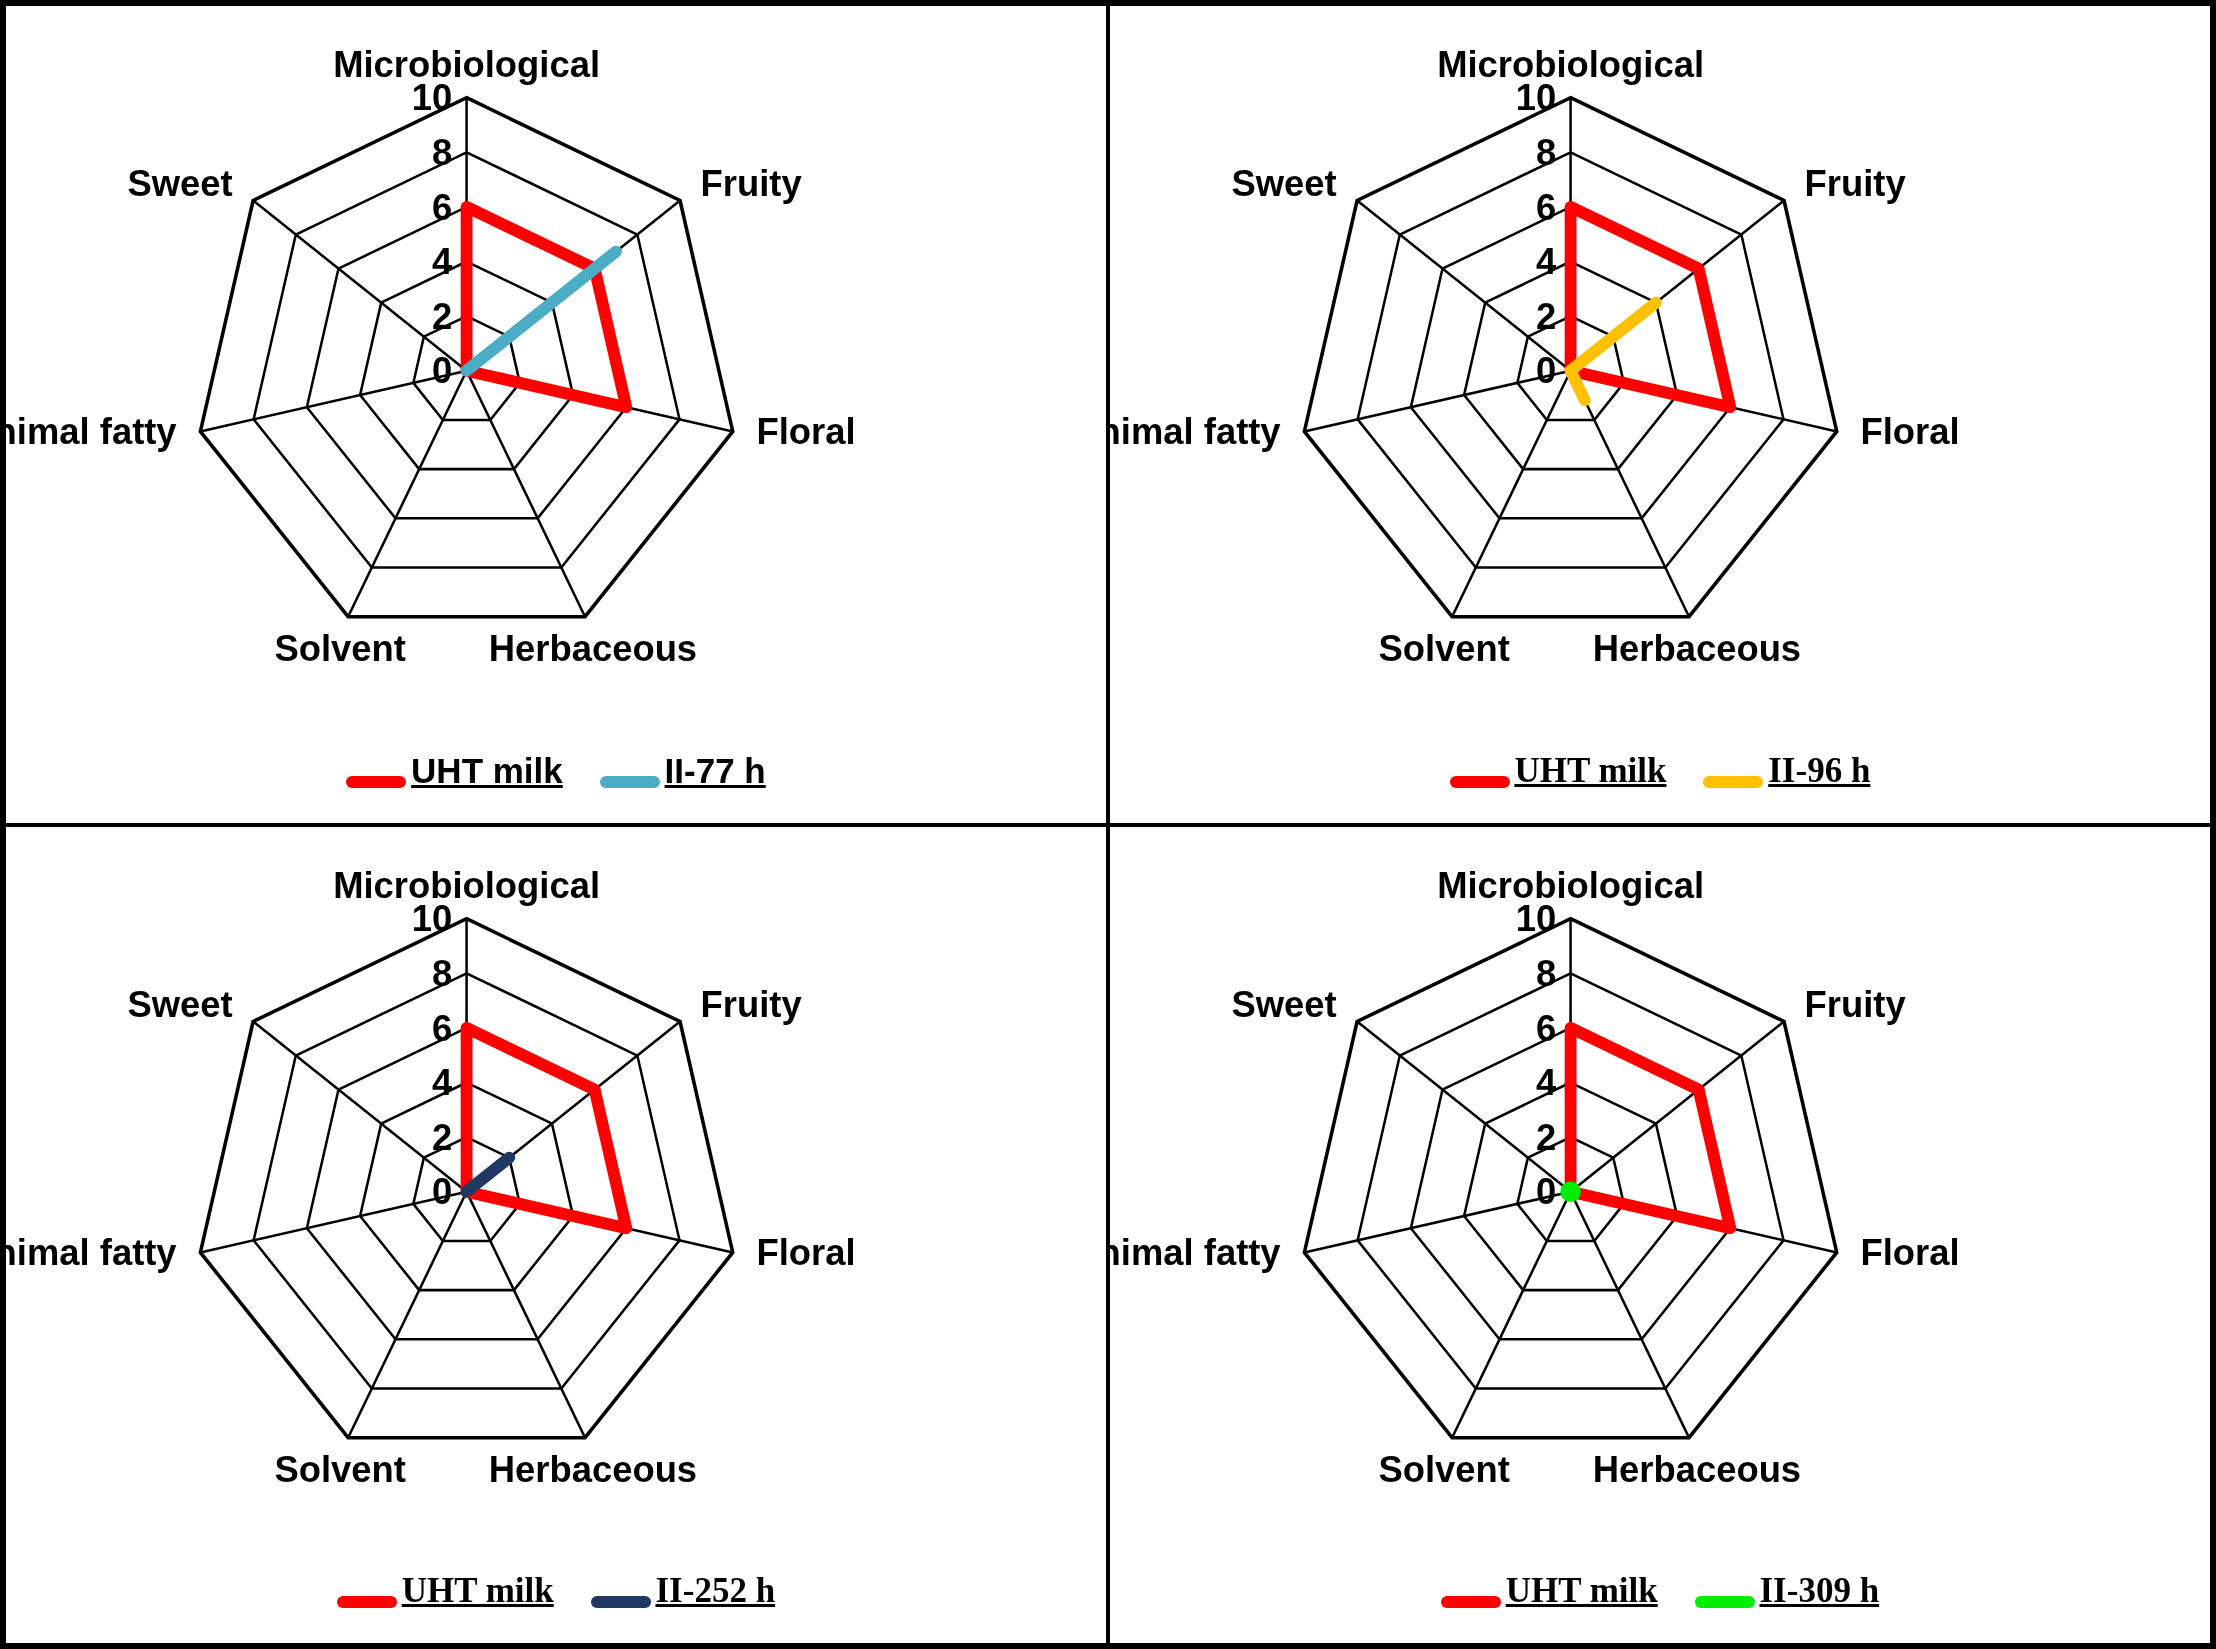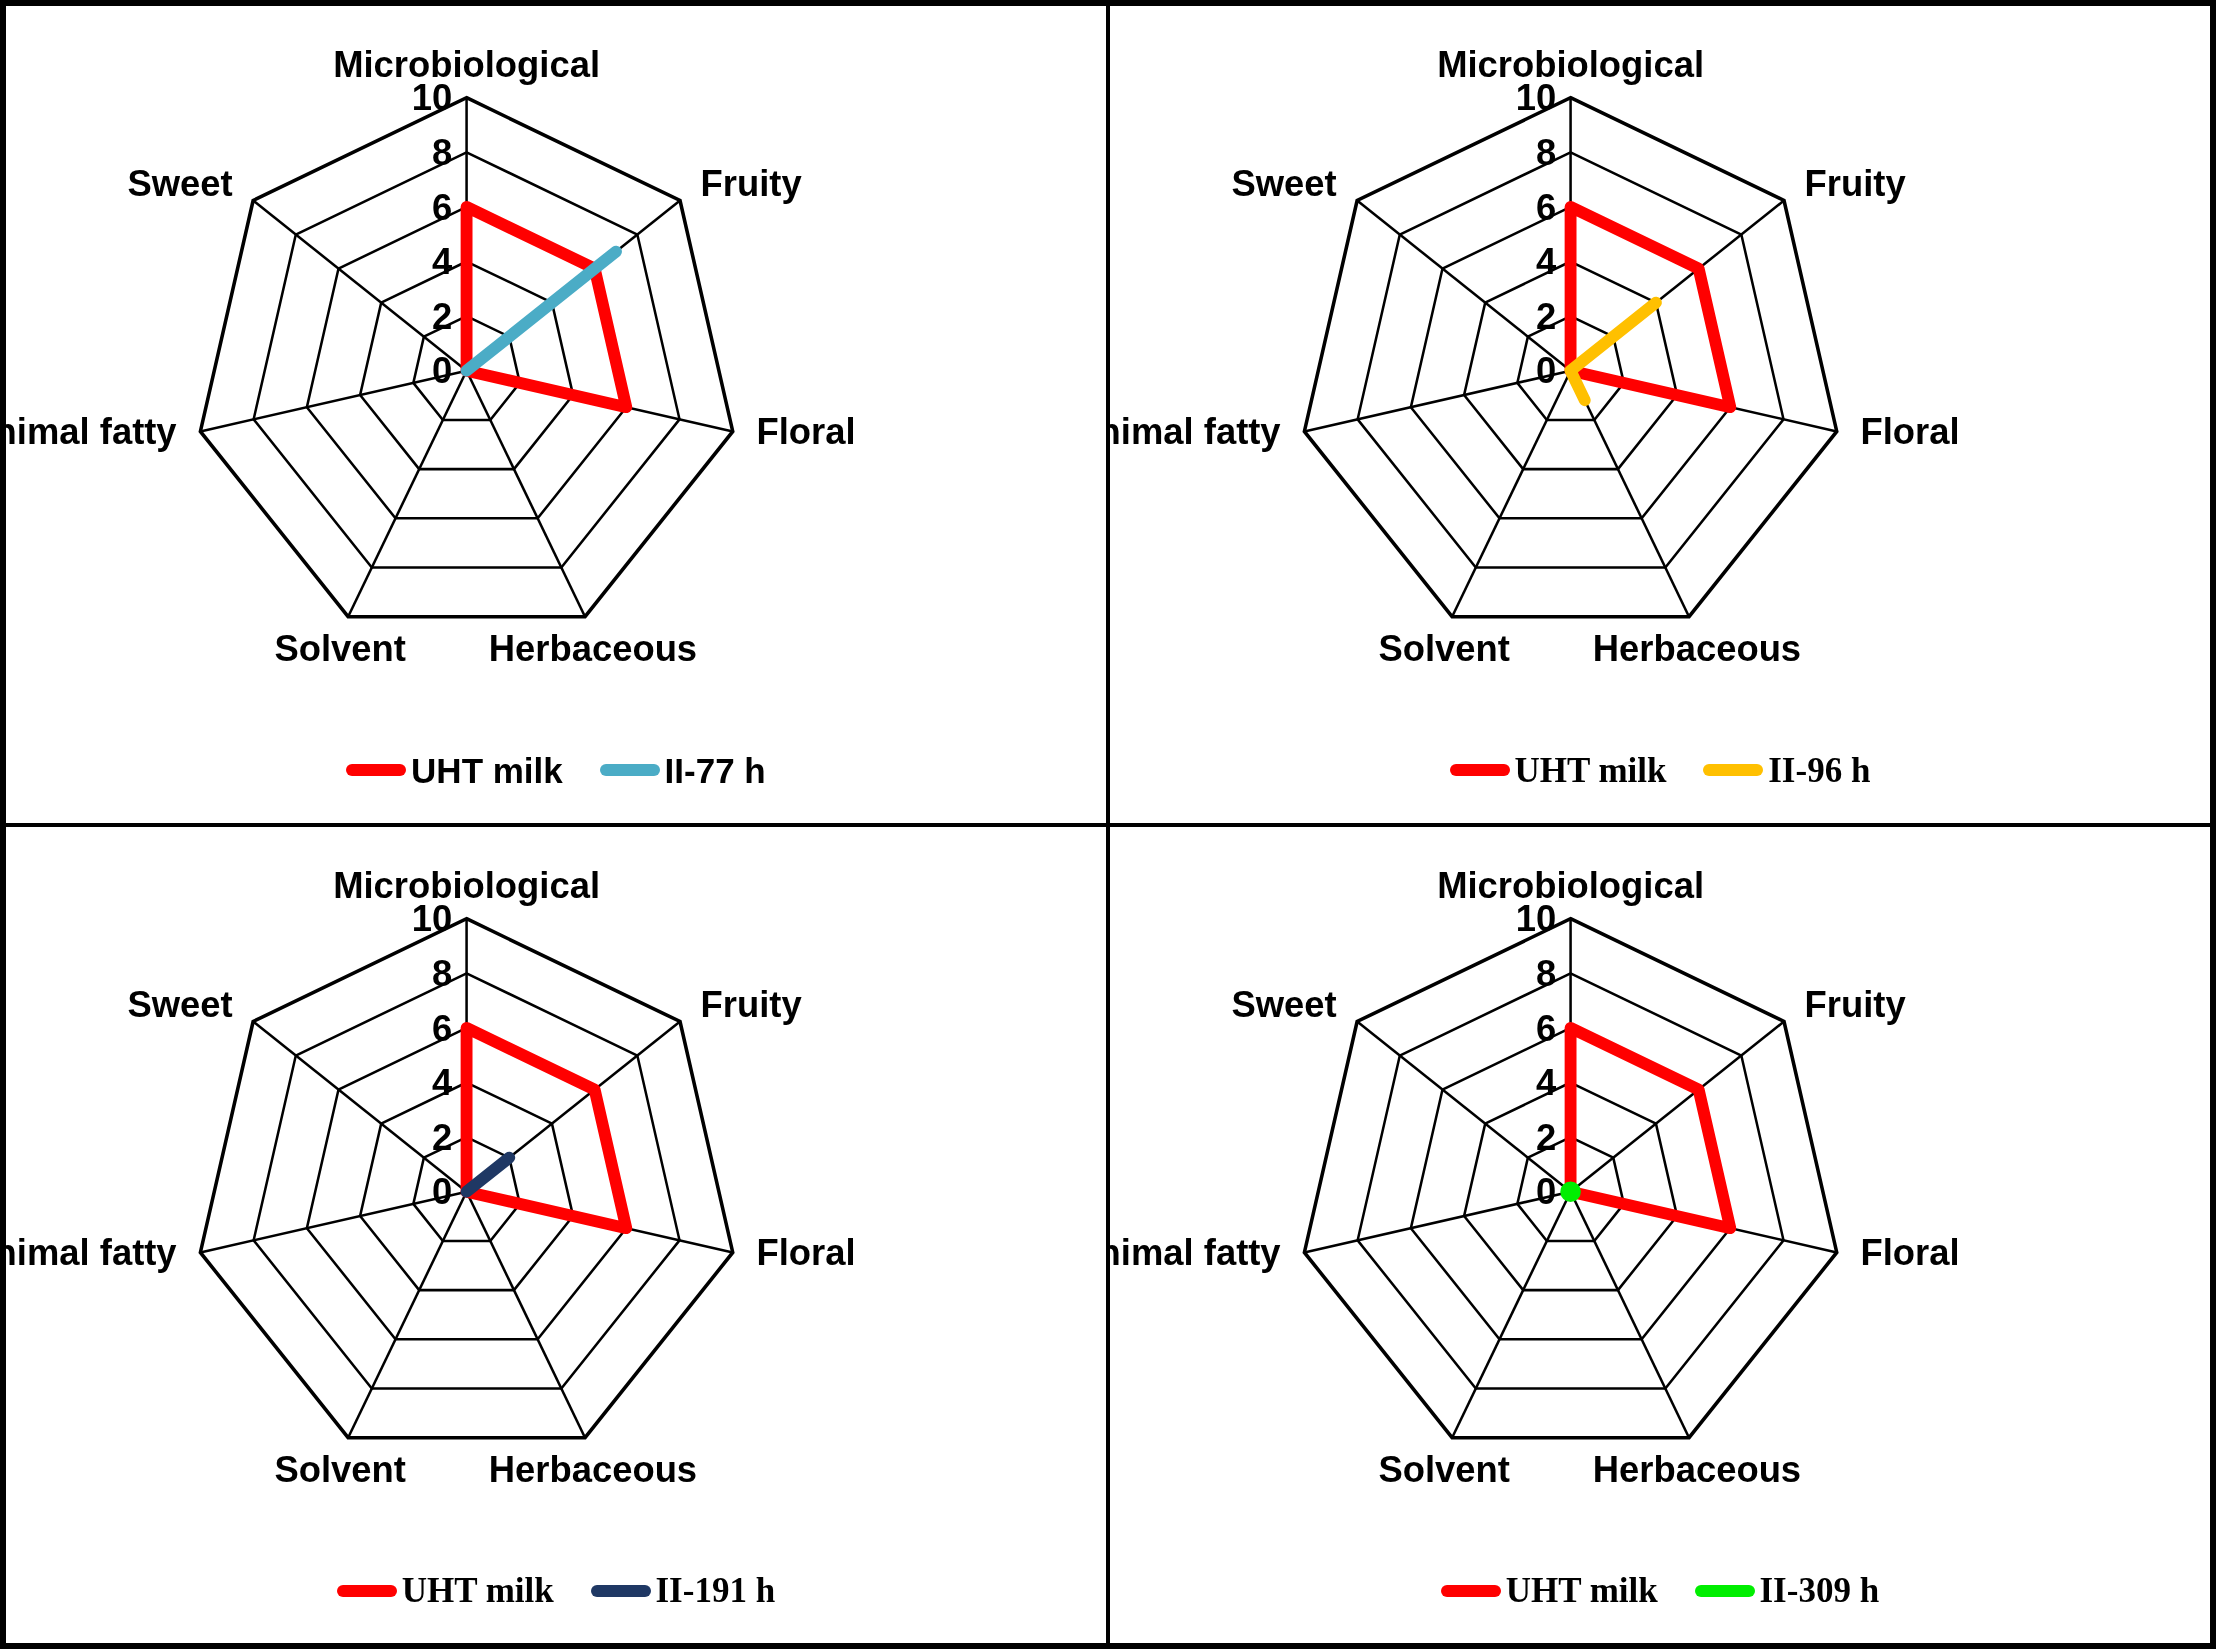--- a/index.html
+++ b/index.html
@@ -23,21 +23,21 @@
   .legend{
     position:absolute;
     left:0;right:0;
     bottom:35px;
     display:flex;
     justify-content:center;
     align-items:center;
     gap:37px;
     pointer-events:none;
   }
-  .legend-item{display:flex;align-items:center;gap:4.8px;}
+  .legend-item{display:flex;align-items:flex-end;gap:4.8px;text-decoration:underline;}
   .legend-swatch{
     display:inline-block;
     width:60px;height:12px;
     border-radius:6.4px;
   }
   .legend-label{
     font-size:35px;
     font-weight:bold;
     color:#000;
     white-space:nowrap;
@@ -207,21 +207,21 @@
           <text x="286.3" y="238.9" text-anchor="end" class="axis-label">Sweet</text>
         </g>
       </svg>
     <div class="legend serifleg">
       <div class="legend-item">
         <span class="legend-swatch" style="background: rgb(255, 0, 0);"></span>
         <span class="legend-label">UHT milk</span>
       </div>
       <div class="legend-item">
         <span class="legend-swatch" style="background: rgb(31, 56, 100);"></span>
-        <span class="legend-label">II-191 h</span>
+        <span class="legend-label">II-252 h</span>
       </div>
     </div>
   </div>
 
   <div class="panel">
     <svg viewBox="0 0 1390 1030" preserveAspectRatio="xMidYMid meet">
         <g>
           <polygon points="582.00,391.00 635.95,416.98 649.27,475.35 611.94,522.17 552.06,522.17 514.73,475.35 528.05,416.98" fill="none" stroke="#000000" stroke-width="3.2" stroke-linejoin="miter"></polygon>
           <polygon points="582.00,322.00 689.89,373.96 716.54,490.71 641.88,584.33 522.12,584.33 447.46,490.71 474.11,373.96" fill="none" stroke="#000000" stroke-width="3.2" stroke-linejoin="miter"></polygon>
           <polygon points="582.00,253.00 743.84,330.94 783.81,506.06 671.81,646.50 492.19,646.50 380.19,506.06 420.16,330.94" fill="none" stroke="#000000" stroke-width="3.2" stroke-linejoin="miter"></polygon>

